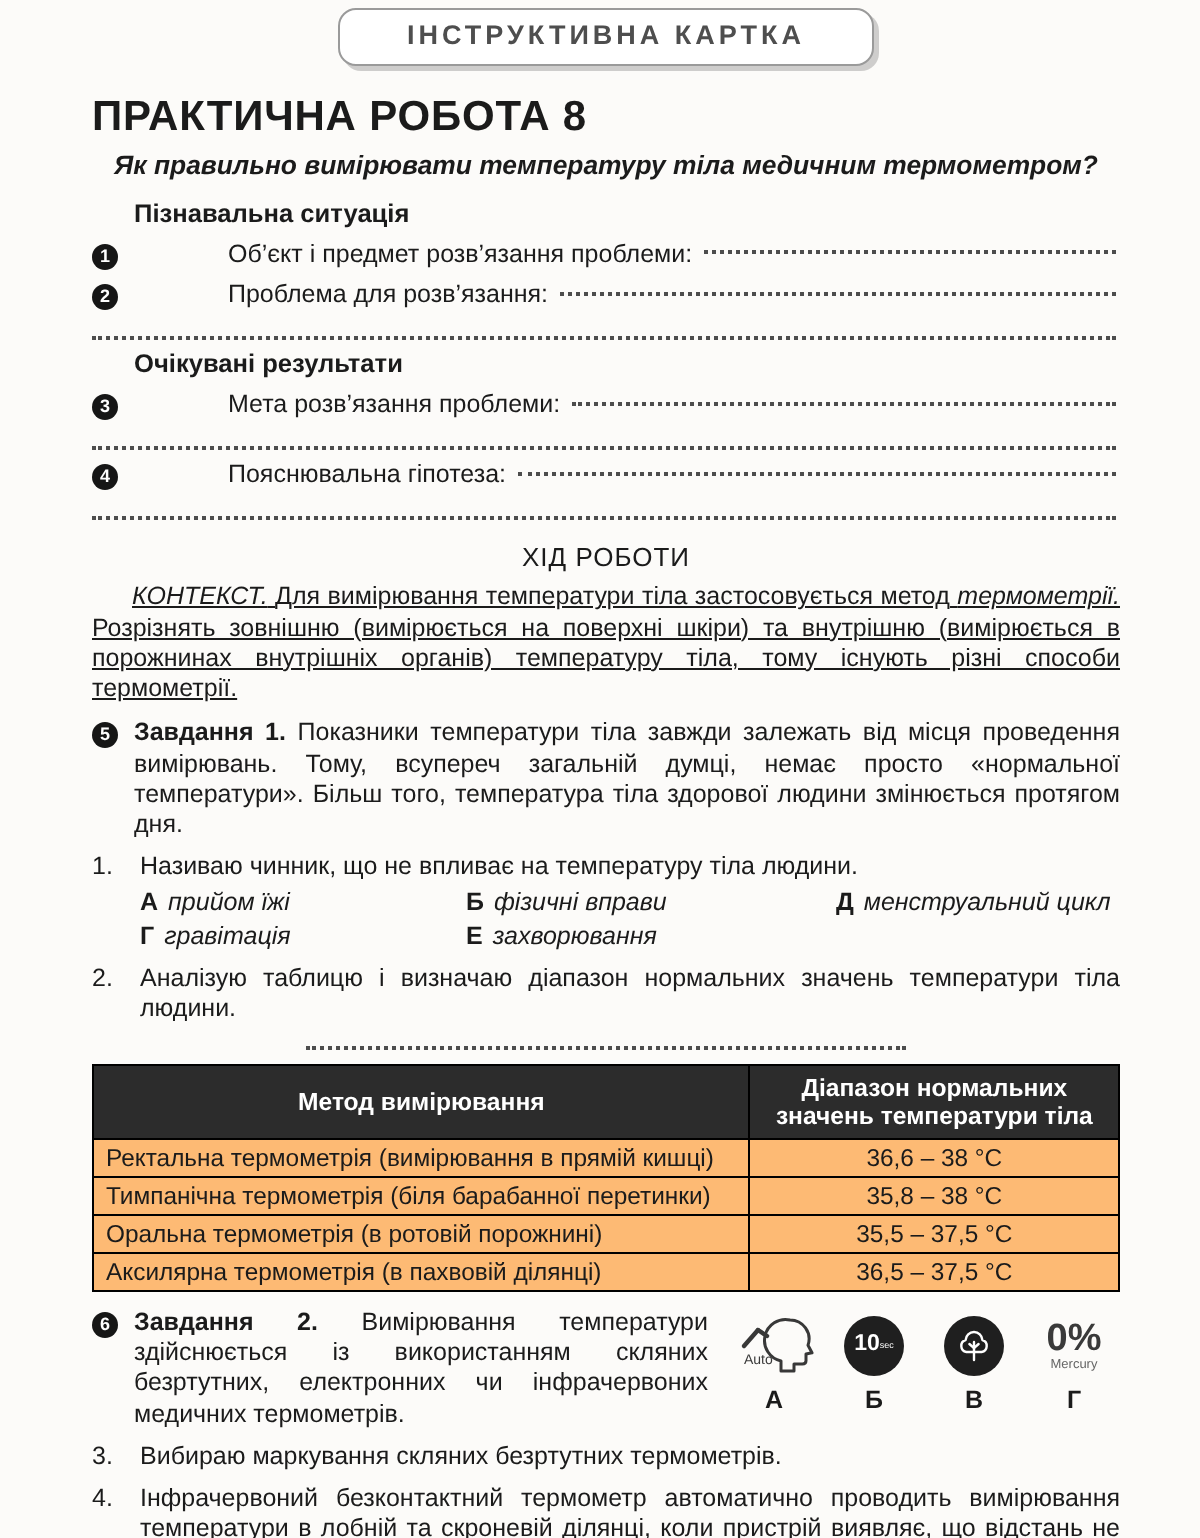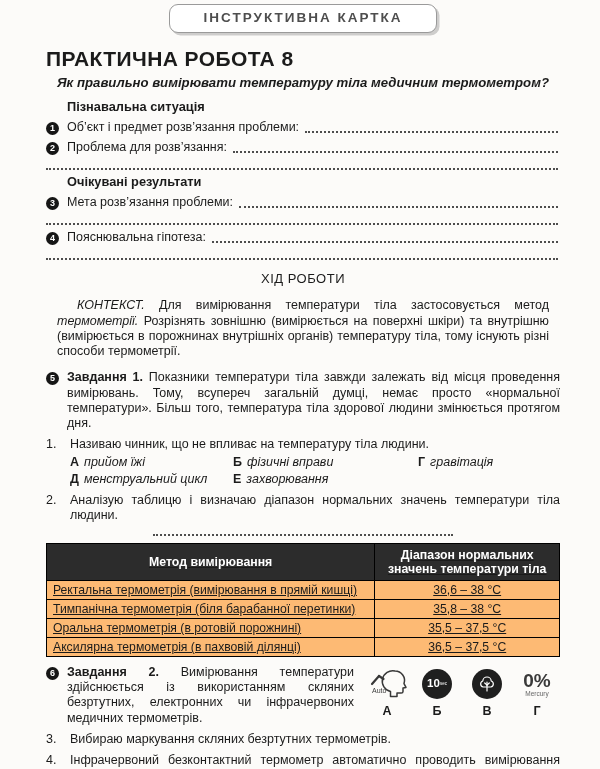--- a/index.html
+++ b/index.html
@@ -17,40 +17,40 @@
   .card-box span{font-weight:bold;font-size:13.5px;letter-spacing:2px;color:#4e4e4e;}
   .pr-title{text-align:left;font-weight:bold;font-size:21px;letter-spacing:.4px;margin-top:13px;}
   .pr-sub{text-align:center;font-weight:bold;font-style:italic;font-size:13.2px;margin-top:3px;}
   .sec-head{font-weight:bold;font-size:12.8px;margin:8px 0 3px 21px;}
   
   .item{display:flex;align-items:flex-start;margin-top:5px;}
   .cnum{
     flex:0 0 13px;height:13px;border-radius:50%;background:#161616;color:#fff;
     font-size:9px;font-weight:bold;line-height:13px;text-align:center;margin:2px 8px 0 0;
   }
-  .fill{flex:1;display:flex;align-items:flex-end;}
+  .fill{flex:1;display:flex;align-items:center;margin-left:47px;}
   .fill .lbl{white-space:nowrap;}
   .dots{flex:1;border-bottom:2px dotted #4d4d4d;margin:0 2px 2px 6px;}
   .dotline{border-bottom:2px dotted #4d4d4d;height:11px;margin:2px 2px 4px 0;}
   .hid-head{text-align:center;font-size:13px;letter-spacing:.5px;margin:11px 0 4px;}
-  .para{text-align:justify;text-indent:20px;margin:11px;}
+  .para{text-align:justify;text-indent:20px;margin:0;text-decoration:underline;}
   .task{display:flex;align-items:flex-start;margin-top:7px;}
   .task .body{flex:1;text-align:justify;}
   .bold{font-weight:bold;}
   .ital{font-style:italic;}
   
   .q{display:flex;align-items:flex-start;margin-top:6px;}
   .qn{flex:0 0 24px;}
   .qt{flex:1;text-align:justify;}
   .optgrid3{display:grid;grid-template-columns:163px 185px 1fr;margin:2px 0 0 24px;row-gap:2px;}
   .opt .l{font-weight:bold;margin-right:5px;}
   .opt .v{font-style:italic;}
   .short-dots{width:300px;margin:7px auto 7px;border-bottom:2px dotted #4d4d4d;height:3px;}
   
-  table.temp{border-collapse:collapse;width:100%;margin-top:3px;border:1.5px solid #000;text-decoration:underline;}
+  table.temp{border-collapse:collapse;width:100%;margin-top:3px;border:1.5px solid #000;}
   table.temp th{
     background:#2c2c2c;color:#fff;font-size:12.3px;font-weight:bold;
     padding:4px 6px;border:1px solid #000;line-height:1.15;
   }
   table.temp td{
     border:1px solid #000;font-size:12.2px;padding:2px 6px;line-height:1.15;background:#fdba74;
   }
   table.temp td.rng{text-align:center;width:36%;}
   
   .t2wrap{display:flex;margin-top:8px;}
@@ -127,22 +127,22 @@
     <div class="body"><span class="bold">Завдання 1.</span> <span>Показники температури тіла завжди залежать від місця проведення вимірювань. Тому, всупереч загальній думці, немає просто «нормальної температури». Більш того, температура тіла здорової людини змінюється протягом дня.</span></div>
   </div>
 
   <div class="q">
     <span class="qn">1.</span>
     <span class="qt">Називаю чинник, що не впливає на температуру тіла людини.</span>
   </div>
   <div class="optgrid3">
     <span class="opt"><span class="l">А</span><span class="v">прийом їжі</span></span>
     <span class="opt"><span class="l">Б</span><span class="v">фізичні вправи</span></span>
+    <span class="opt"><span class="l">Д</span><span class="v">менструальний цикл</span></span>
     <span class="opt"><span class="l">Г</span><span class="v">гравітація</span></span>
-    <span class="opt"><span class="l">Д</span><span class="v">менструальний цикл</span></span>
     <span class="opt"><span class="l">Е</span><span class="v">захворювання</span></span>
   </div>
 
   <div class="q">
     <span class="qn">2.</span>
     <span class="qt">Аналізую таблицю і визначаю діапазон нормальних значень температури тіла людини.</span>
   </div>
   <div class="short-dots"></div>
 
   <table class="temp">

